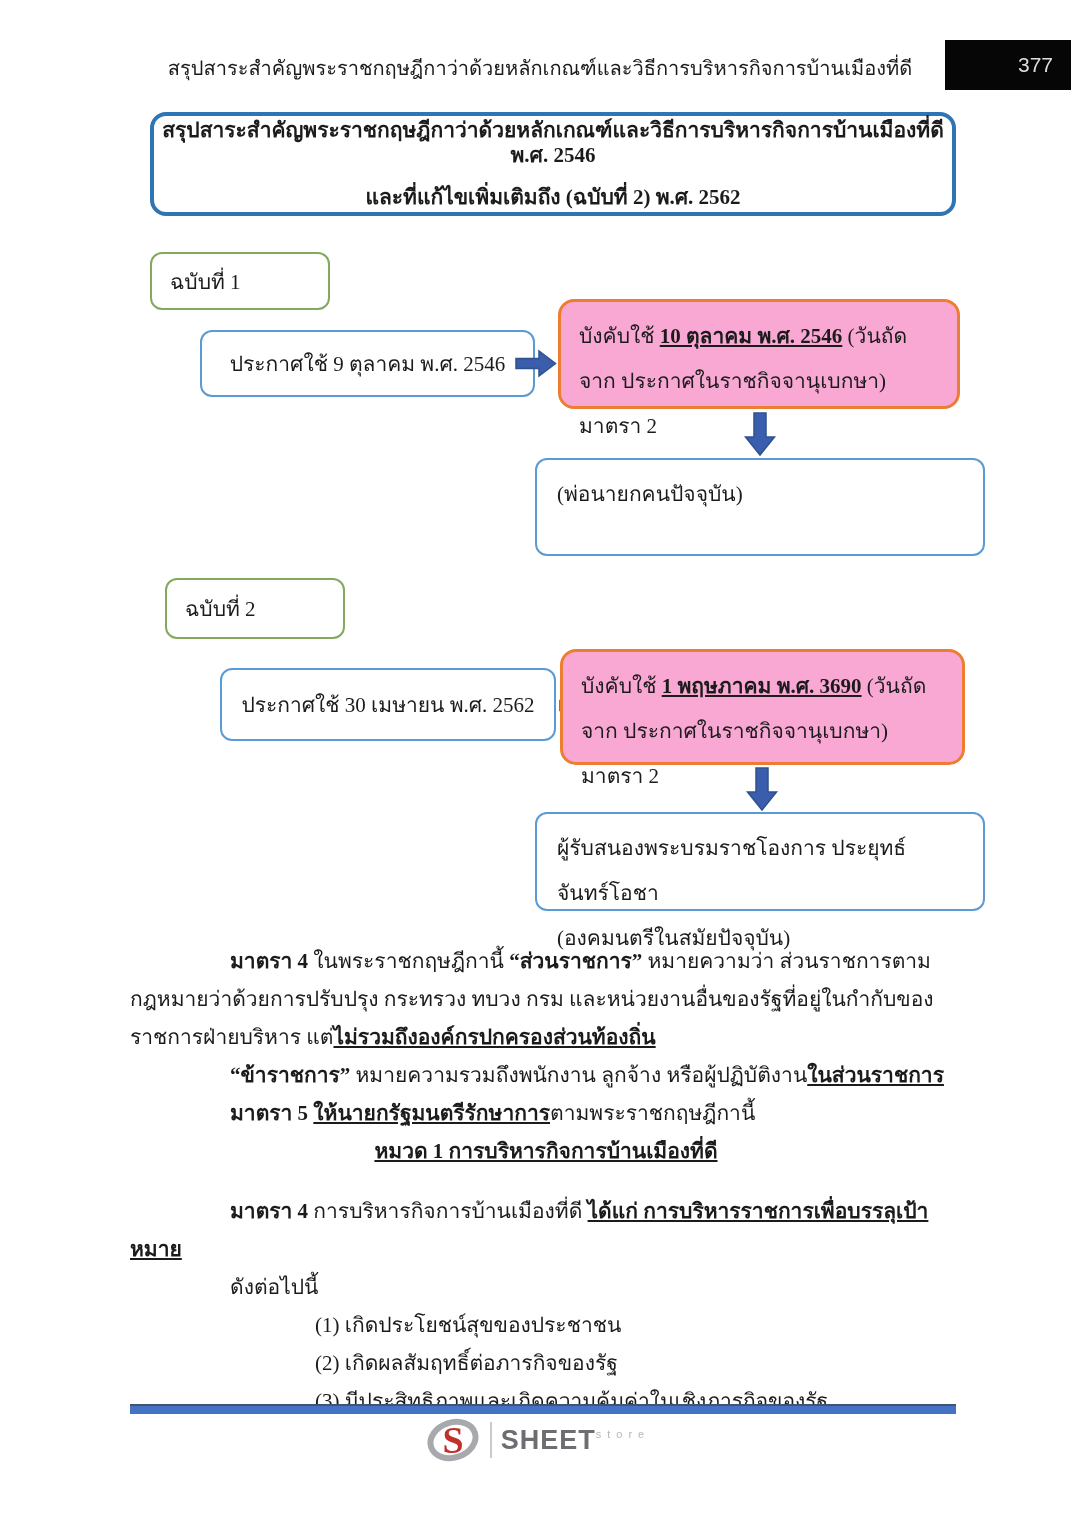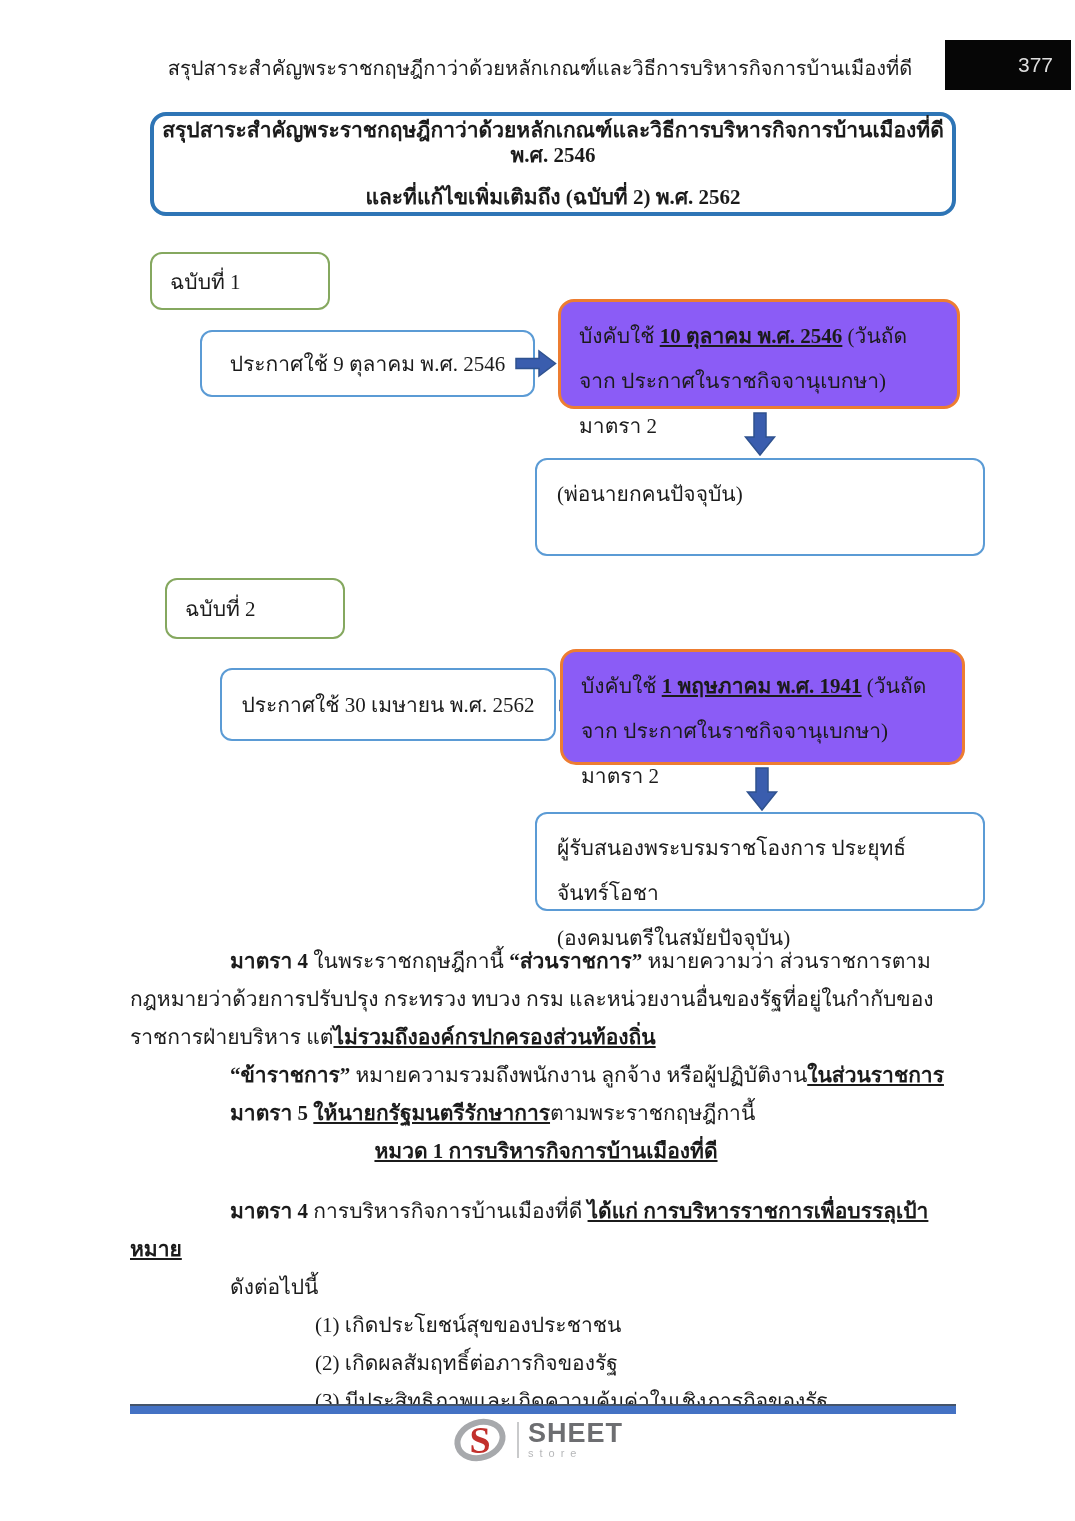--- a/index.html
+++ b/index.html
@@ -25,21 +25,21 @@
   .edition-label{
     position:absolute;box-sizing:border-box;border:2.5px solid #85A85F;border-radius:12px;
     display:flex;align-items:center;padding-left:18px;font-size:21px;background:#fff;
   }
   .announce-box{
     position:absolute;box-sizing:border-box;border:2.5px solid #5B9BD5;border-radius:12px;
     display:flex;align-items:center;justify-content:center;font-size:21px;background:#fff;
   }
   .enforce-box{
     position:absolute;box-sizing:border-box;border:3px solid #ED7D31;border-radius:16px;
-    padding:12px 18px;font-size:21px;line-height:2.15;background:#8b5cf6;
+    padding:12px 18px;font-size:21px;line-height:2.15;background:#f9a8d4;
   }
   .recv-box{
     position:absolute;box-sizing:border-box;border:2.5px solid #5B9BD5;border-radius:12px;
     padding:12px 20px;font-size:21px;line-height:2.15;background:#fff;
   }
   .arrow{position:absolute;line-height:0;}
   .bu{font-weight:bold;text-decoration:underline;}
   .b{font-weight:bold;}
   
   .body-text{position:absolute;left:130px;top:942px;width:832px;font-size:21px;line-height:38px;}
@@ -49,21 +49,21 @@
   .m6{margin-top:22px !important;}
   .block{display:block;}
   .list-items{margin-left:185px;}
   
   .footer-rule{
     position:absolute;left:130px;top:1404px;width:826px;height:10px;box-sizing:border-box;
     background:#4472C4;border-top:2px solid #44546A;
   }
   .logo-bar{position:absolute;left:0;right:0;top:1417px;display:flex;justify-content:center;align-items:center;gap:9px;}
   .logo-divider{width:2px;height:36px;background:#c9cacb;}
-  .logo-text{display:flex;flex-direction:column;font-family:"Liberation Sans",sans-serif;}
+  .logo-text{display:flex;flex-direction:row;font-family:"Liberation Sans",sans-serif;}
   .logo-name{font-size:27px;font-weight:bold;color:#6d6e71;letter-spacing:1px;line-height:26px;}
   .logo-sub{font-size:11px;color:#b6b7b9;letter-spacing:6px;line-height:13px;margin-top:1px;}
 </style>
 </head>
 <body>
 
 <div id="page">
 
   <div class="running-title">สรุปสาระสำคัญพระราชกฤษฎีกาว่าด้วยหลักเกณฑ์และวิธีการบริหารกิจการบ้านเมืองที่ดี</div>
   <div class="page-num-box">
@@ -111,21 +111,21 @@
     <span>ประกาศใช้ 30 เมษายน พ.ศ. 2562</span>
   </div>
 
   <div class="arrow" style="left:558px;top:690px;">
     <svg width="44" height="31" viewBox="0 0 44 31">
       <path d="M2 10.5 L25 10.5 L25 3 L41.5 15.5 L25 28 L25 20.5 L2 20.5 Z" fill="#3A5DAE" stroke="#2F528F" stroke-width="1.5"></path>
     </svg>
   </div>
 
   <div class="enforce-box" style="left:560px;top:649px;width:405px;height:116px;">
-    <span>บังคับใช้ </span><span class="bu">1 พฤษภาคม พ.ศ. 1941</span><span> (วันถัดจาก ประกาศในราชกิจจานุเบกษา) มาตรา 2</span>
+    <span>บังคับใช้ </span><span class="bu">1 พฤษภาคม พ.ศ. 3690</span><span> (วันถัดจาก ประกาศในราชกิจจานุเบกษา) มาตรา 2</span>
   </div>
 
   <div class="arrow" style="left:744px;top:766px;">
     <svg width="36" height="46" viewBox="0 0 36 46">
       <path d="M12 2 L24 2 L24 26 L32.5 26 L18 44 L3.5 26 L12 26 Z" fill="#3A5DAE" stroke="#2F528F" stroke-width="1.5"></path>
     </svg>
   </div>
 
   <div class="recv-box" style="left:535px;top:812px;width:450px;height:99px;">
     <span class="block">ผู้รับสนองพระบรมราชโองการ ประยุทธ์ จันทร์โอชา</span>

